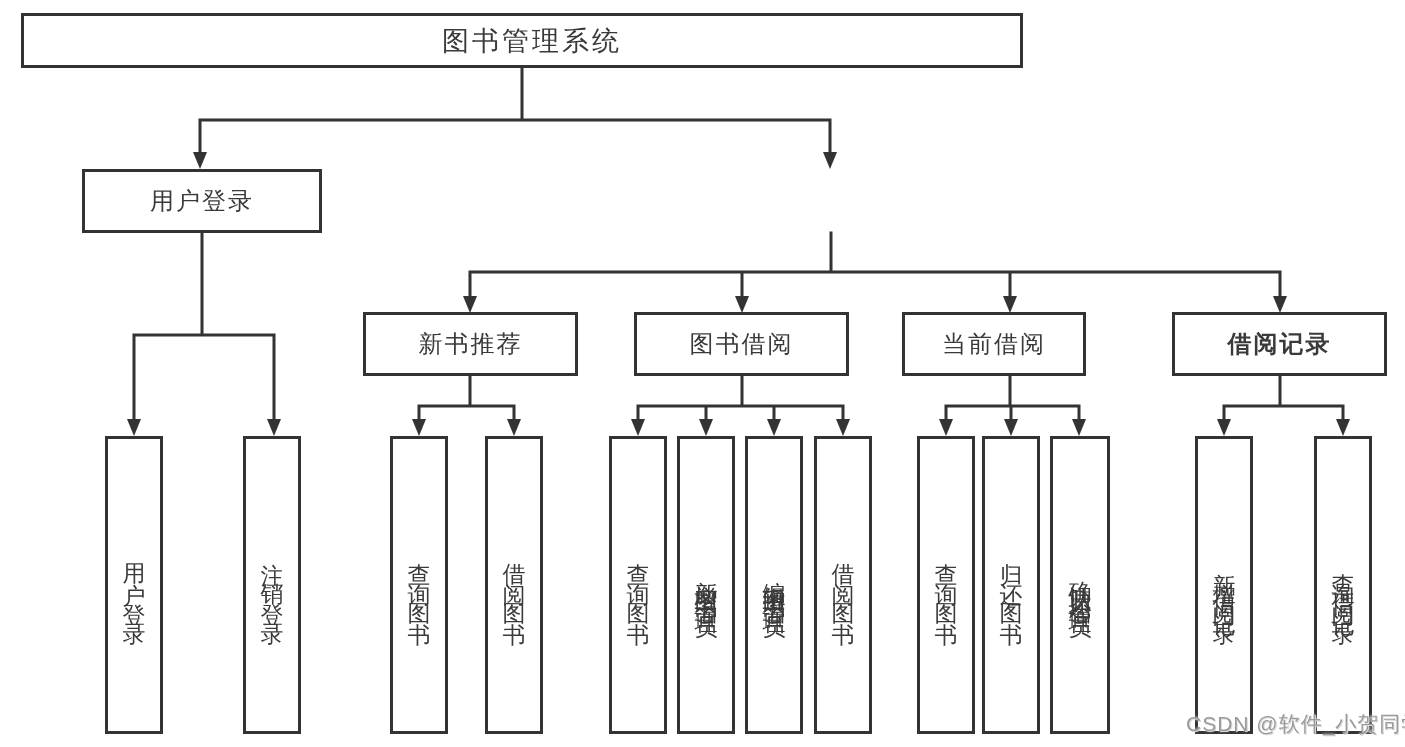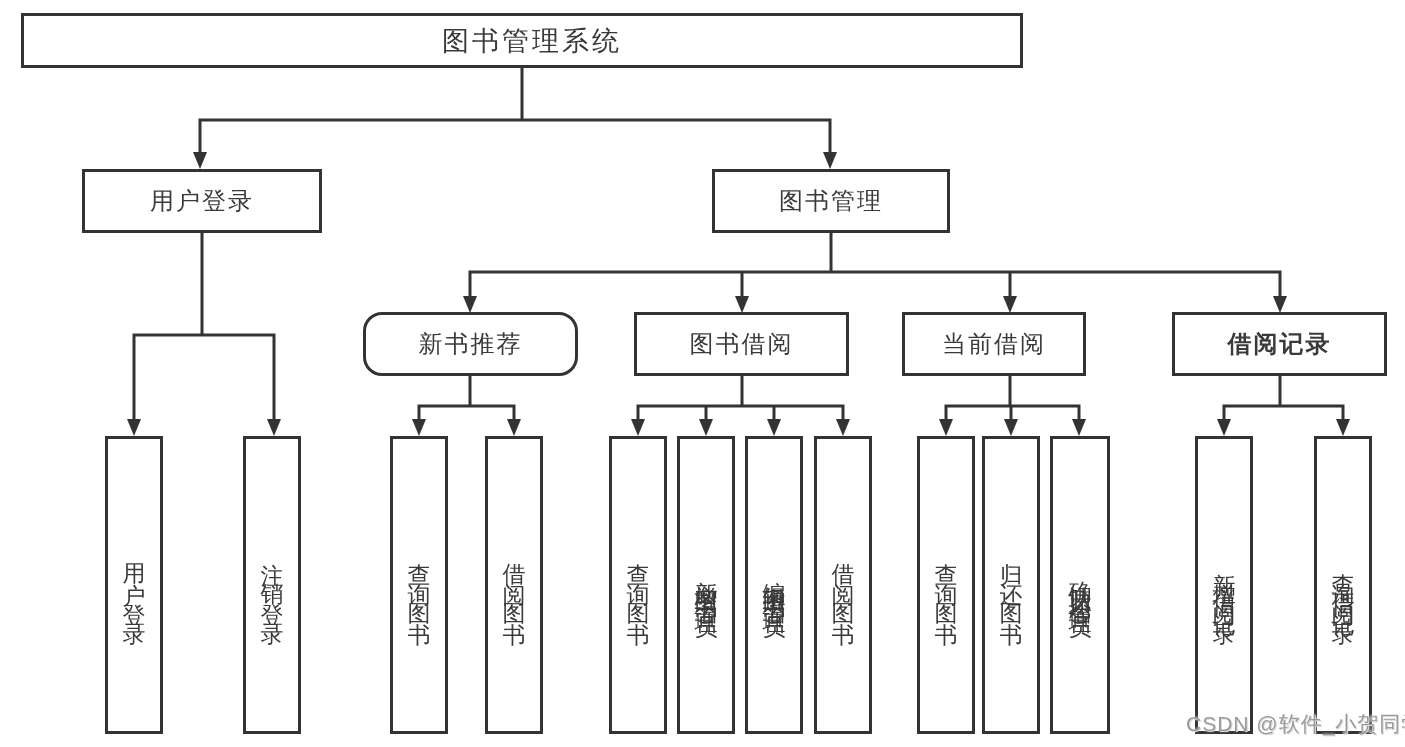--- a/index.html
+++ b/index.html
@@ -110,25 +110,22 @@
     </g>
   </svg>
 
   <div class="box h-box root-box" style="left:21px; top:13px; width:1002px; height:55px;padding-left:20px;">
     <span>图书管理系统</span>
   </div>
 
   <div class="box h-box" style="left:82px; top:169px; width:240px; height:64px;">
     <span>用户登录</span>
   </div>
-  <div class="box h-box" style="left:712px; top:169px; width:238px; height:64px;">
-    <span>图书管理</span>
-  </div>
 
-  <div class="box h-box" style="left:363px; top:312px; width:215px; height:64px;border-radius:19px;">
+  <div class="box h-box" style="left:363px; top:312px; width:215px; height:64px;">
     <span>新书推荐</span>
   </div>
   <div class="box h-box" style="left:634px; top:312px; width:215px; height:64px;align-items:center;">
     <span>图书借阅</span>
   </div>
   <div class="box h-box" style="left:902px; top:312px; width:184px; height:64px;">
     <span>当前借阅</span>
   </div>
   <div class="box h-box" style="left:1172px; top:312px; width:215px; height:64px;font-weight:bold;">
     <span>借阅记录</span>

